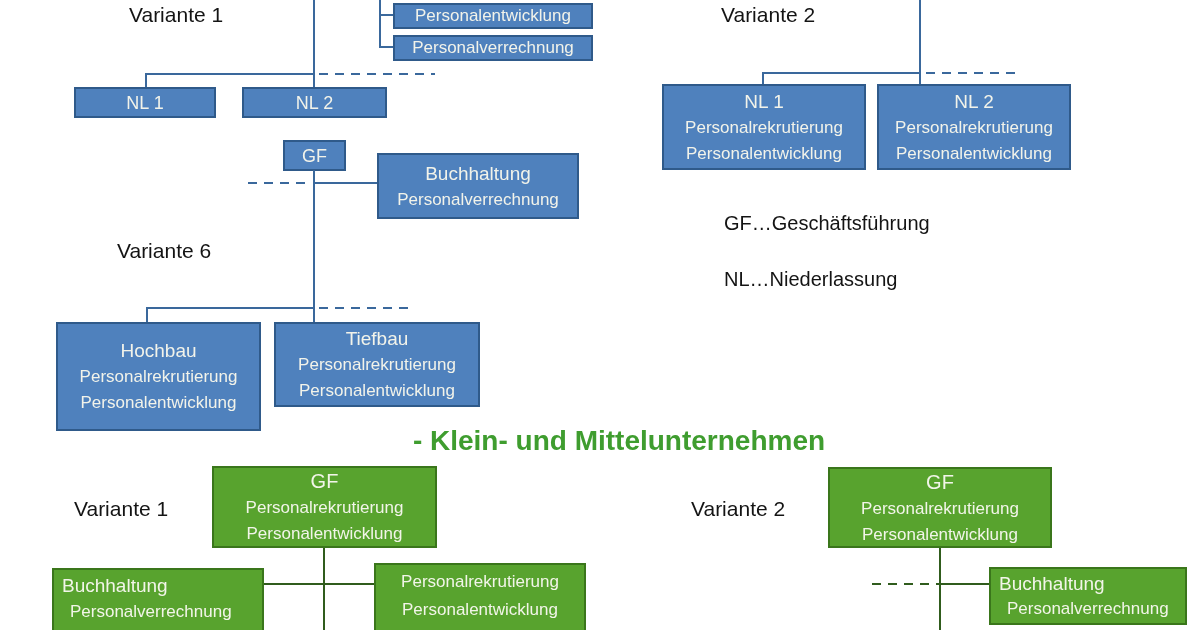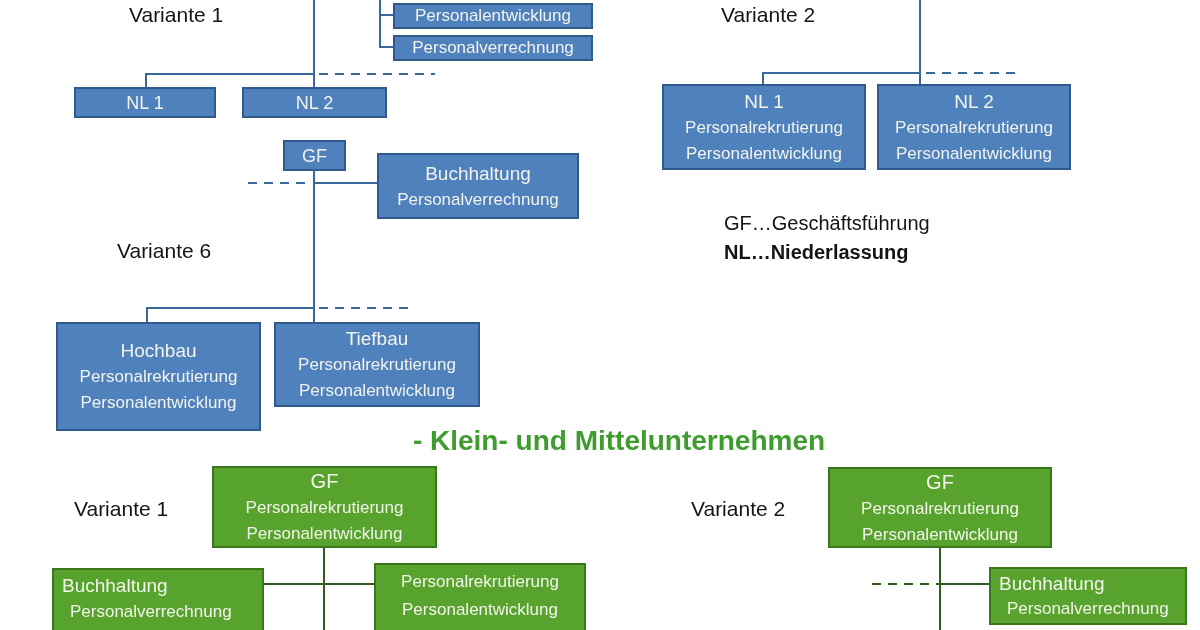--- a/index.html
+++ b/index.html
@@ -114,21 +114,21 @@
     </div>
     <div class="box blue" style="left:255px;top:322px;width:206px;height:85px;">
       <span class="t">Tiefbau</span>
       <span class="s">Personalrekrutierung</span>
       <span class="s">Personalentwicklung</span>
     </div>
   </div>
 
   <div>
     <div class="legendline" style="left:705px;top:212px;">GF…Geschäftsführung</div>
-    <div class="legendline" style="left:705px;top:241px;font-weight:bold;">NL…Niederlassung</div>
+    <div class="legendline" style="left:705px;top:268px;">NL…Niederlassung</div>
   </div>
 
   <div class="heading">- Klein- und Mittelunternehmen</div>
 
   <div>
     <div class="vlabel" style="left:55px;top:497px;">Variante 1</div>
 
     <div class="box green" style="left:193px;top:466px;width:225px;height:82px;">
       <span class="t2">GF</span>
       <span class="s">Personalrekrutierung</span>

